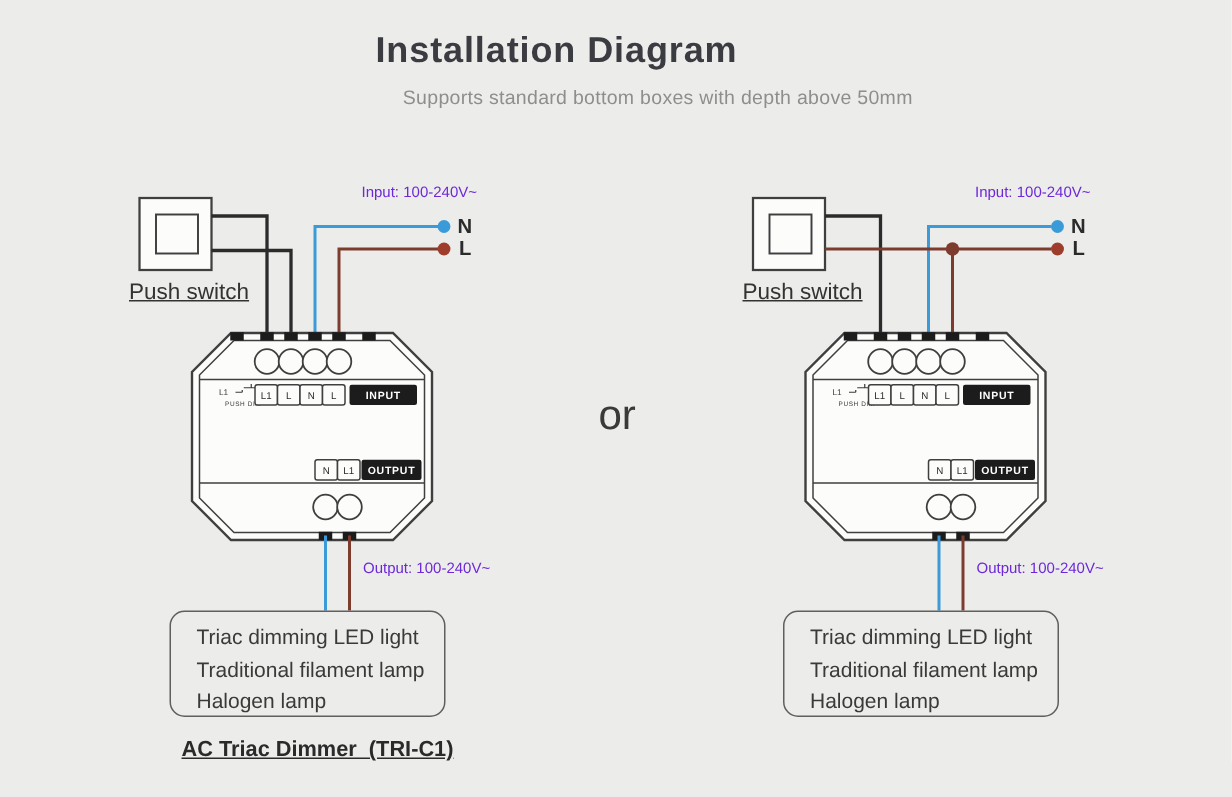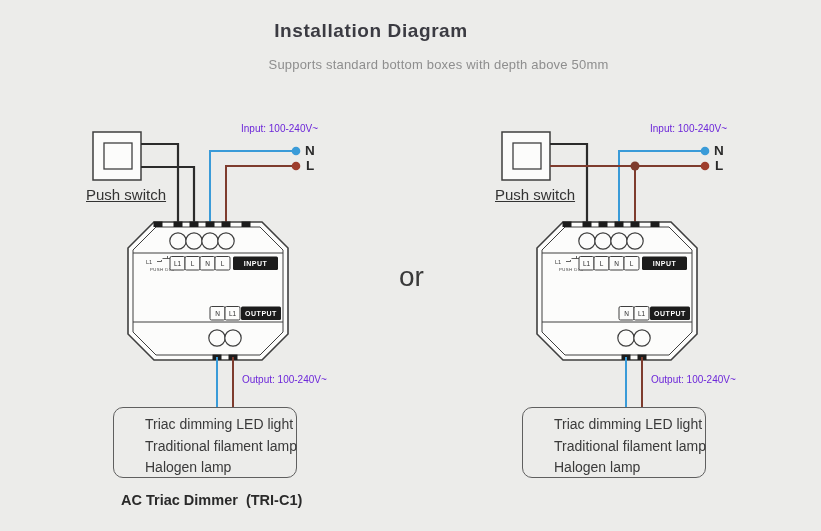--- a/index.html
+++ b/index.html
@@ -5,38 +5,38 @@
   html,body { margin:0; padding:0; }
   .canvas {
     position:relative; width:821px; height:531px;
     background:#ECECEA; overflow:hidden;
     font-family:"Liberation Sans", sans-serif;
     color:#3A3A3A;
   }
   .abs { position:absolute; }
   .page-title {
     top:20px; left:0; width:742px; text-align:center;
-    font-size:19px; font-weight:600; letter-spacing:0.6px; color:#3B3B42;
+    font-size:24px; font-weight:600; letter-spacing:0.6px; color:#3B3B42;
   }
   .page-subtitle {
     top:57px; left:0; width:821px; text-align:center;
     font-size:13px; letter-spacing:0.2px; color:#8E8E8E;padding-left:28px;
   }
   .io-label { font-size:10px; color:#6d28d9; }
   .nl-label { font-size:13.5px; font-weight:600; color:#2B2B2B; }
   .push-label { font-size:15px; color:#333333;text-decoration:underline; }
   .or-label { font-size:28px; color:#3A3A3A; }
   .load-box {
     width:184px; height:71px; box-sizing:border-box;
     border:1.4px solid #5F5F5F; border-radius:10px;
-    padding:6px 0 0 31px;
+    padding:6px 0 0 17px;
   }
   .load-line { font-size:14px; line-height:21.5px; color:#3A3A3A; white-space:nowrap; }
   .caption {
-    font-size:14.5px; font-weight:700; color:#2A2A2A; white-space:pre;
+    font-size:14.5px; font-weight:700; color:#2A2A2A; white-space:pre;text-decoration:underline;
   }
   svg { display:block; }
   svg text { font-family:"Liberation Sans", sans-serif; }
   .dev-stroke { fill:#FCFCFB; stroke:#3F3F3F; }
   .thin { fill:none; stroke:#3F3F3F; stroke-width:1; }
   .wire { fill:none; stroke-width:2; }
   .wire-black { fill:none; stroke-width:2.2; }
   .term-box { fill:#FCFCFB; stroke:#3F3F3F; stroke-width:1; }
   .term-label { font-size:6.5px; fill:#2B2B2B; text-anchor:middle; }
   .black-box { fill:#1C1C1C; stroke:none; }

